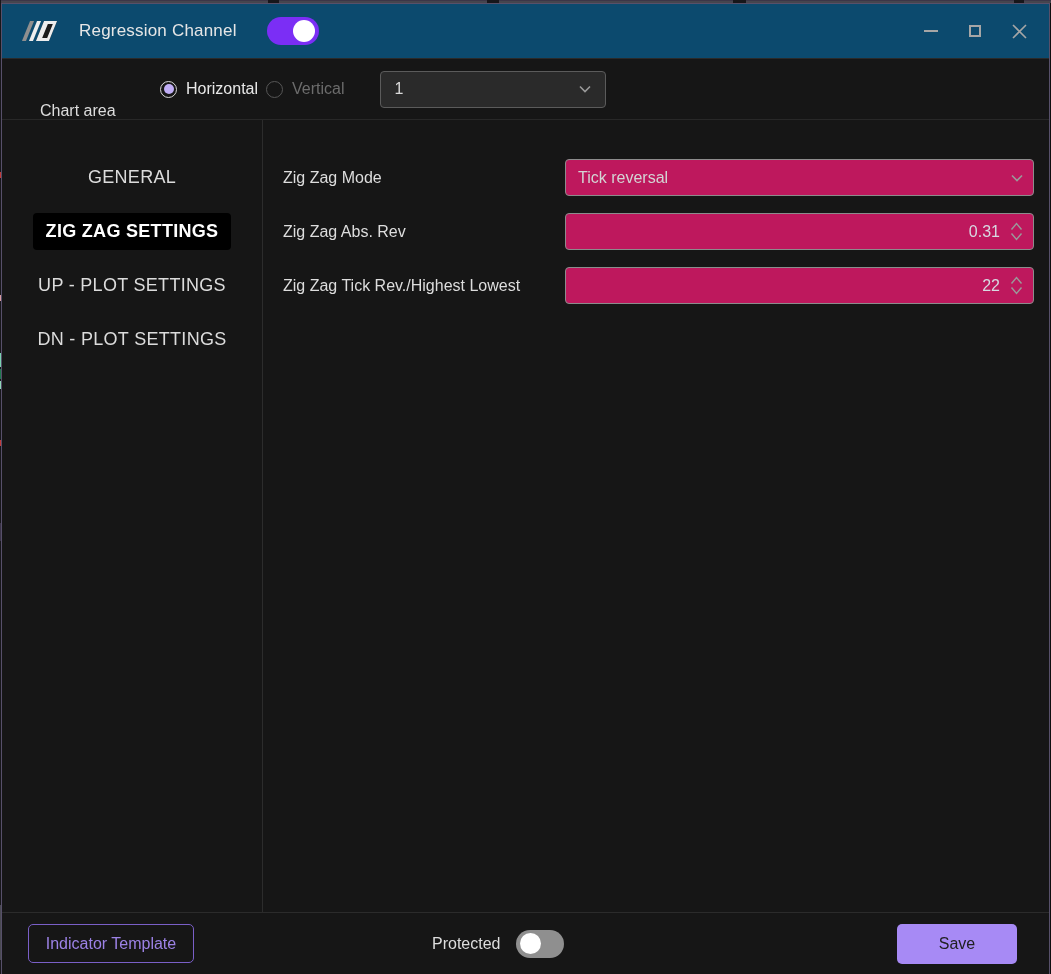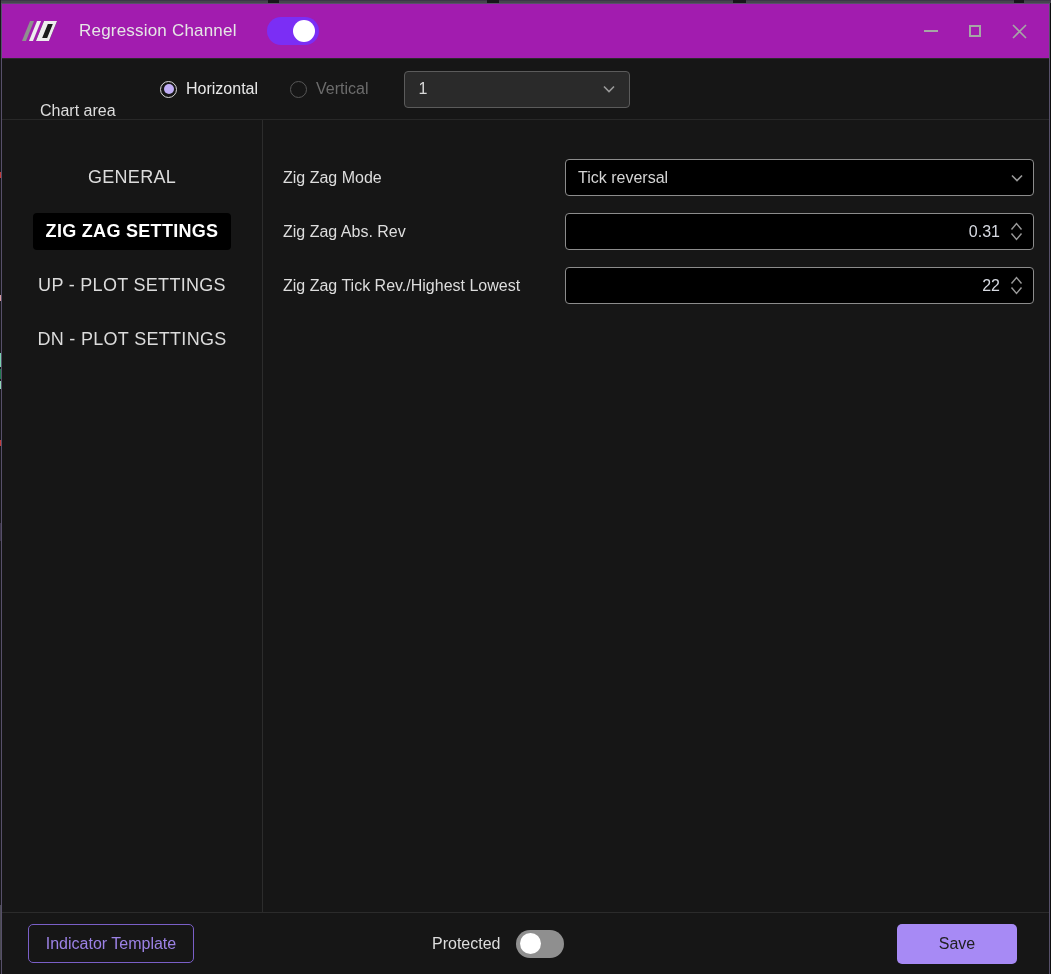--- a/index.html
+++ b/index.html
@@ -20,21 +20,21 @@
   
   .window {
     position:absolute; top:3px; left:1px; right:1px; bottom:0;
     background:#161616;
     border:1px solid #57506a; border-bottom:none;
     display:flex; flex-direction:column;
   }
 
   
   .titlebar {
-    height:55px; flex:0 0 55px; background:#a21caf;
+    height:55px; flex:0 0 55px; background:#0c4a6e;
     border-bottom:1px solid #2a2a2a;
     display:flex; align-items:center; padding:0 14px 0 24px;
   }
   .logo { display:flex; align-items:center; gap:3px; transform:skewX(-22deg); margin-right:26px; }
   .logo .l1 { width:4px; height:20px; background:#8f8f8f; }
   .logo .l2 { width:4px; height:20px; background:#ededed; }
   .logo .l3 { width:13px; height:20px; border:3px solid #ededed; border-left-width:5px; background:#1b1b1b; }
   .title { font-size:17px; color:#e6e6e6; letter-spacing:.2px; }
 
   .toggle { position:relative; border-radius:14px; cursor:pointer; }
@@ -49,21 +49,21 @@
   .min-glyph { width:14px; height:0; border-top:2px solid #a6a6a6; }
   .max-glyph { width:12px; height:12px; border:2px solid #a6a6a6; }
 
   
   .chart-row {
     height:61px; flex:0 0 61px;
     border-bottom:1px solid #282828;
     display:flex; align-items:center; padding-left:38px;
   }
   .chart-row .row-label { font-size:16px; color:#dddddd; width:120px;margin-top:44px; }
-  .radio-group { display:flex; align-items:center; gap:32px; }
+  .radio-group { display:flex; align-items:center; gap:8px; }
   .radio-opt { display:flex; align-items:center; gap:9px; cursor:pointer; }
   .radio-circle { width:17px; height:17px; border-radius:50%; position:relative; }
   .radio-opt.sel .radio-circle { border:1.5px solid #d6d6d6; }
   .radio-opt.sel .radio-circle::after {
     content:""; position:absolute; inset:2.5px; border-radius:50%; background:#c0aef5;
   }
   .radio-opt.unsel .radio-circle { border:1.5px solid #565656; }
   .radio-opt.sel  .radio-label { font-size:16px; color:#e8e8e8; }
   .radio-opt.unsel .radio-label { font-size:16px; color:#6c6c6c; }
 
@@ -82,21 +82,21 @@
   .tab { height:37px; margin-bottom:17px; padding:0 13px; display:flex; align-items:center;
          font-size:18px; color:#dcdcdc; letter-spacing:.3px; cursor:pointer; border-radius:4px;
          white-space:nowrap; }
   .tab.selected { background:#000000; font-weight:bold; color:#ffffff; }
 
   .main { flex:1 1 auto; padding:39px 15px 0 20px; position:relative; }
   .setting-row { display:flex; align-items:center; height:37px; margin-bottom:17px; }
   .setting-label { font-size:16px; color:#dddddd; }
   .field {
     margin-left:auto; width:469px; height:37px;
-    background:#000000; border:1px solid #8c8c8c; border-radius:4px;
+    background:#be185d; border:1px solid #8c8c8c; border-radius:4px;
     display:flex; align-items:center; padding:0 10px 0 12px; cursor:pointer;
   }
   .field .text-val { font-size:16px; color:#d4d4d4; }
   .field.numeric { justify-content:flex-end; }
   .field.numeric .num-val { font-size:16px; color:#d7dae2; margin-right:10px; }
   .spinner { display:flex; flex-direction:column; align-items:center; gap:1px; cursor:pointer; }
 
   
   .footer {
     height:62px; flex:0 0 62px; border-top:1px solid #2b2b2b;

